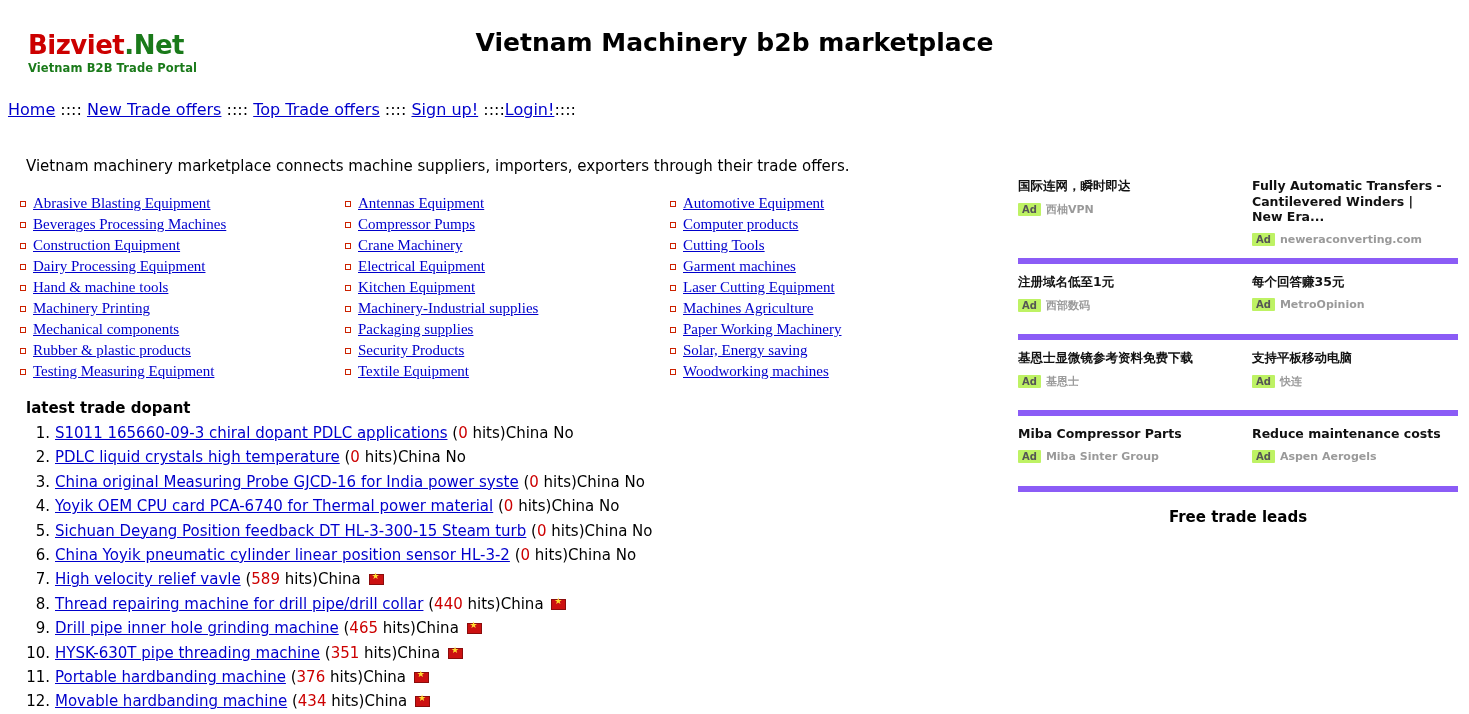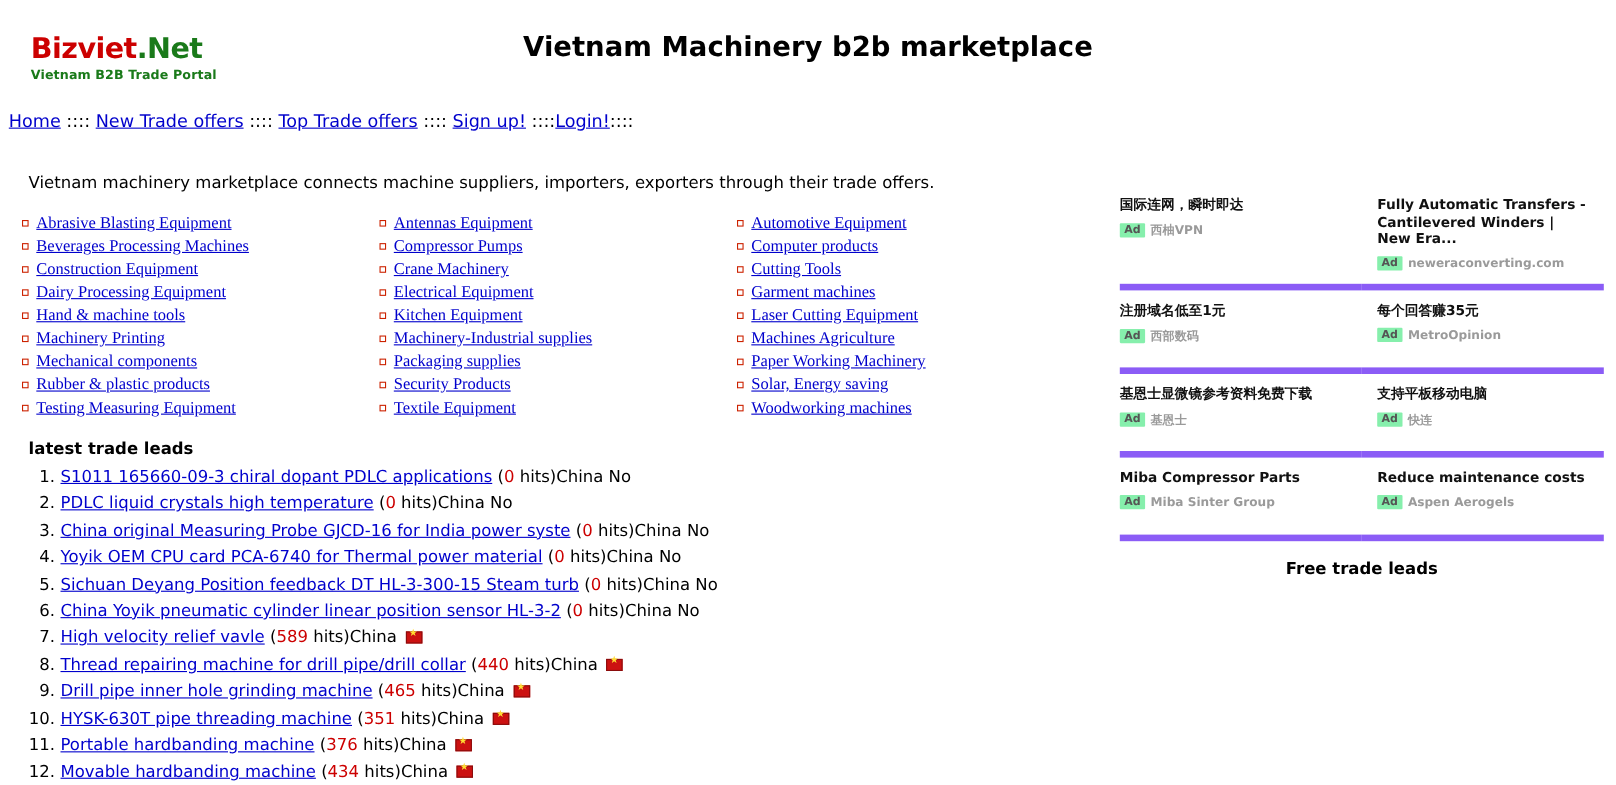--- a/index.html
+++ b/index.html
@@ -192,21 +192,21 @@
     max-width: 210px;
   }
   .ad-src {
     display: flex;
     align-items: center;
     font-size: 11px;
     color: #9a9a9a;
   }
   .ad-badge {
     display: inline-block;
-    background: #86efac;
+    background: #bef264;
     color: #555;
     font-size: 10px;
     line-height: 13px;
     padding: 0 4px;
     margin-right: 5px;
     border-radius: 1px;
   }
   .free-leads {
     position: absolute;
     left: 1018px;
@@ -348,21 +348,21 @@
           <a href="#">Solar, Energy saving</a>
         </div>
       <div class="cat-item">
           <span class="bullet"></span>
           <a href="#">Woodworking machines</a>
         </div>
     </div>
 
   </div>
 
-  <div class="leads-title">latest trade leads</div>
+  <div class="leads-title">latest trade dopant</div>
   <ol class="leads">
     <li><span class="num">1.</span><a href="#">S1011 165660-09-3 chiral dopant PDLC applications</a> <span>(</span><span class="hits">0</span><span> hits)China No</span></li>
     <li><span class="num">2.</span><a href="#">PDLC liquid crystals high temperature</a> <span>(</span><span class="hits">0</span><span> hits)China No</span></li>
     <li><span class="num">3.</span><a href="#">China original Measuring Probe GJCD-16 for India power syste</a> <span>(</span><span class="hits">0</span><span> hits)China No</span></li>
     <li><span class="num">4.</span><a href="#">Yoyik OEM CPU card PCA-6740 for Thermal power material</a> <span>(</span><span class="hits">0</span><span> hits)China No</span></li>
     <li><span class="num">5.</span><a href="#">Sichuan Deyang Position feedback DT HL-3-300-15 Steam turb</a> <span>(</span><span class="hits">0</span><span> hits)China No</span></li>
     <li><span class="num">6.</span><a href="#">China Yoyik pneumatic cylinder linear position sensor HL-3-2</a> <span>(</span><span class="hits">0</span><span> hits)China No</span></li>
     <li><span class="num">7.</span><a href="#">High velocity relief vavle</a> <span>(</span><span class="hits">589</span><span> hits)China </span><span class="flag"></span></li>
     <li><span class="num">8.</span><a href="#">Thread repairing machine for drill pipe/drill collar</a> <span>(</span><span class="hits">440</span><span> hits)China </span><span class="flag"></span></li>
     <li><span class="num">9.</span><a href="#">Drill pipe inner hole grinding machine</a> <span>(</span><span class="hits">465</span><span> hits)China </span><span class="flag"></span></li>

